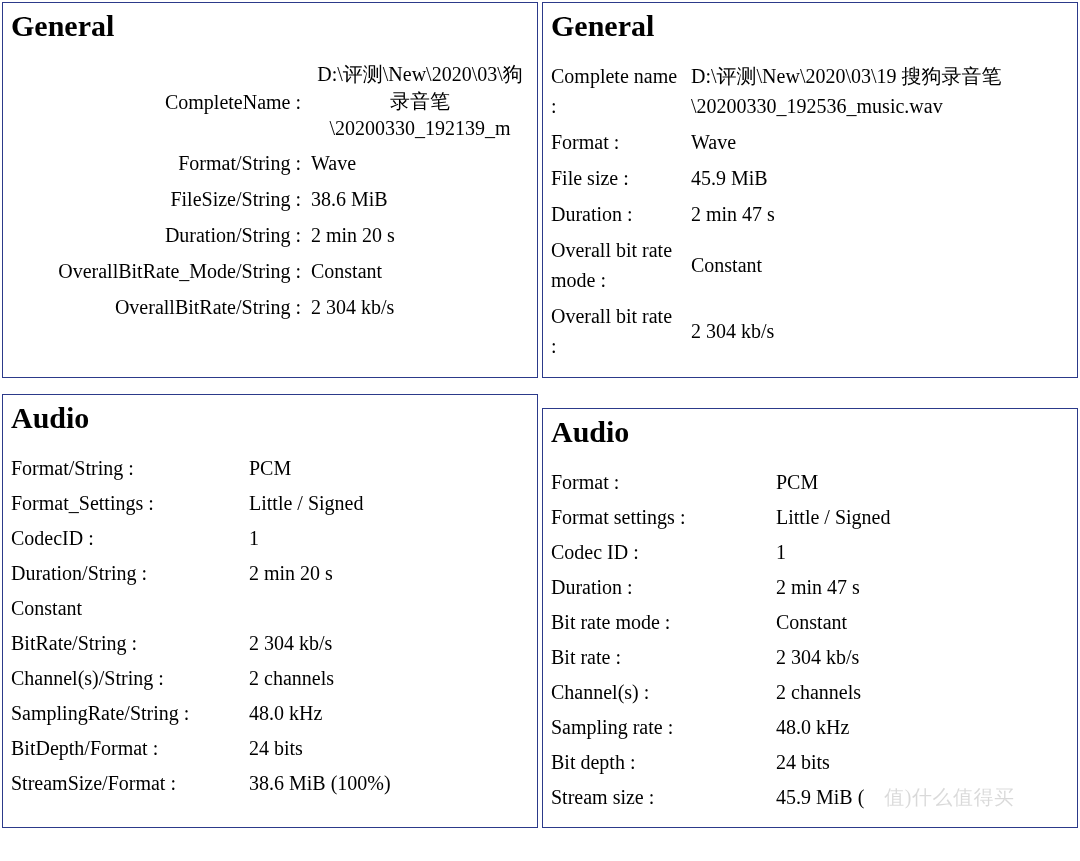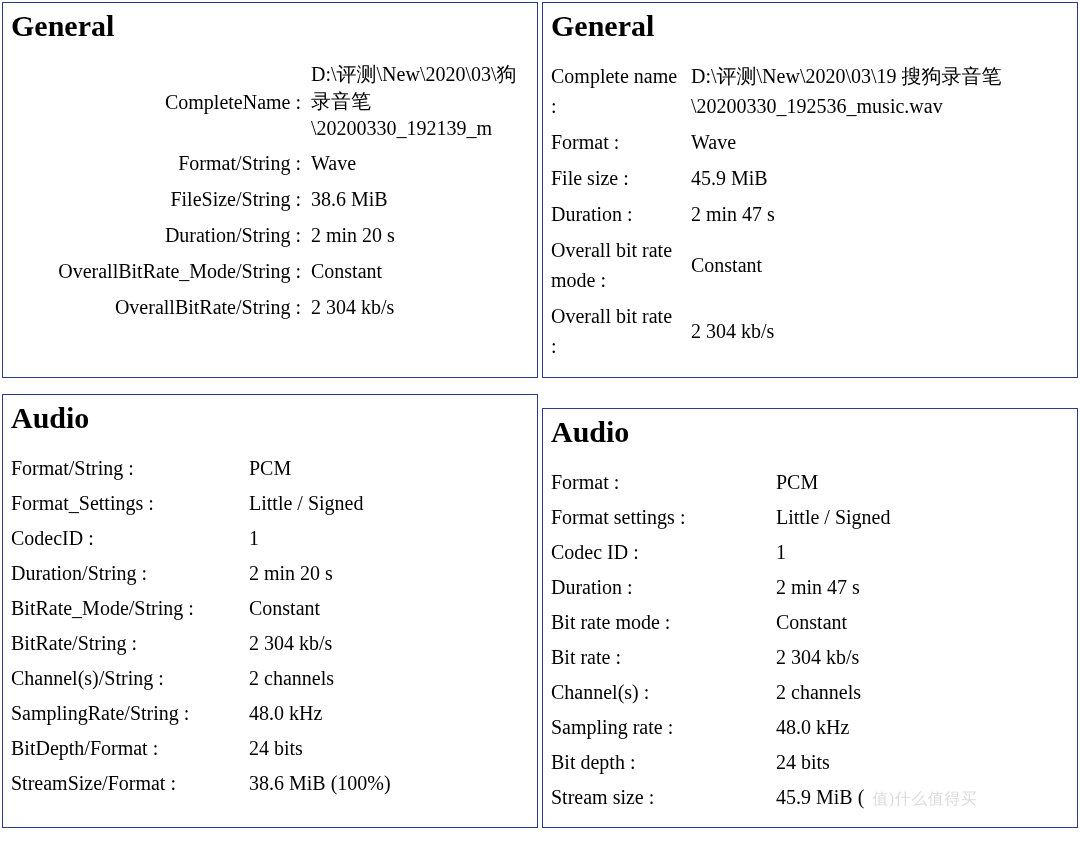--- a/index.html
+++ b/index.html
@@ -44,27 +44,27 @@
     }
     .value {
       font-style: normal;
       flex: 1 1 auto;
     }
     
     .p-general-left .label   { width: 300px; text-align: right; }
     .p-general-right .label  { width: 140px; }
     .p-audio-left .label     { width: 238px; }
     .p-audio-right .label    { width: 225px; }
-    .p-general-left .row.first .value { line-height: 1.35; }
+    .p-general-left .row.first .value { line-height: 1.35; text-align: center; }
     .watermark {
-      font-size: 16px;
+      font-size: 20px;
       font-style: normal;
       color: rgba(0,0,0,0.15);
       letter-spacing: 0.5px;
-      margin-left: 8px;
+      margin-left: 20px;
     }
   </style>
 </head>
 <body>
 
 <div class="grid">
 
   <div class="panel p-general-left">
     <h2>General</h2>
     <div class="row first">
@@ -133,21 +133,20 @@
     </div>
     <div class="row tight">
       <span class="label">CodecID :</span>
       <span class="value">1</span>
     </div>
     <div class="row tight">
       <span class="label">Duration/String :</span>
       <span class="value">2 min 20 s</span>
     </div>
     <div class="row tight">
-      <span class="label">BitRate_Mode/String :</span>
       <span class="value">Constant</span>
     </div>
     <div class="row tight">
       <span class="label">BitRate/String :</span>
       <span class="value">2 304 kb/s</span>
     </div>
     <div class="row tight">
       <span class="label">Channel(s)/String :</span>
       <span class="value">2 channels</span>
     </div>

